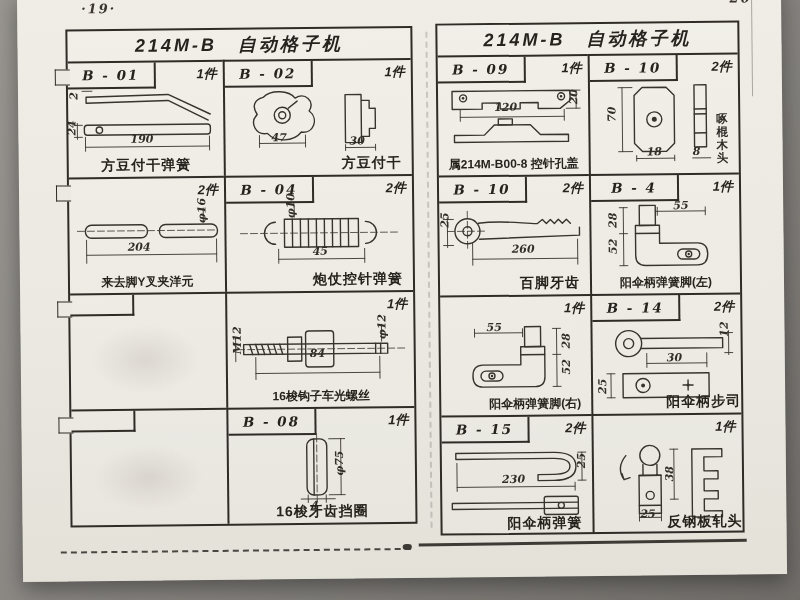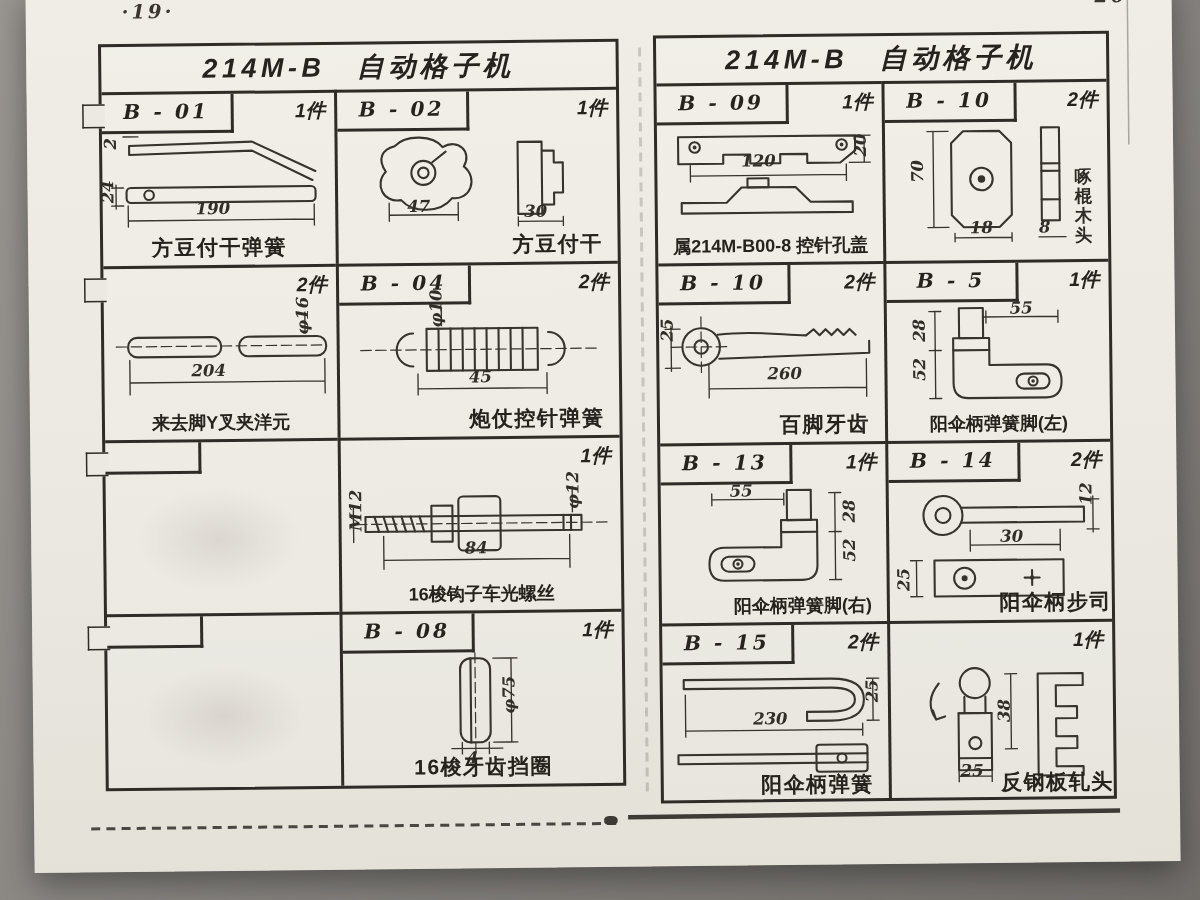--- a/index.html
+++ b/index.html
@@ -160,21 +160,21 @@
         <path class="c" d="M8,30 H176"></path>
         <path d="M14,25 H158 M14,35 H158 M14,25 V35 M158,25 V35"></path>
         <path d="M20,25 l3,10 M26,25 l3,10 M32,25 l3,10 M38,25 l3,10 M44,25 l3,10 M50,25 l3,10"></path>
         <rect x="58" y="18" width="14" height="24"></rect>
         <rect x="76" y="12" width="28" height="36" rx="3"></rect>
         <path d="M146,25 V35 M151,25 V35"></path>
         <path class="d" d="M6,18 V42 M152,23 V6 M26,38 V60 M150,38 V60 M26,54 H150"></path>
       </svg>
       <span class="dim v" style="left:-4px;top:40px;">M12</span>
       <span class="dim v" style="left:142px;top:28px;">φ12</span>
-      <span class="dim" style="left:82px;top:66px;">84</span>
+      <span class="dim" style="left:82px;top:54px;">84</span>
       <div class="caption sm">16梭钩子车光螺丝</div>
     </div>
 
     <div class="cell colL" style="top:378px;width:155px;height:116px;">
       <div class="labelbox empty"></div>
       <div class="ghost" style="left:22px;top:34px;width:110px;height:66px;"></div>
     </div>
 
     <div class="cell colR" style="left:155px;top:378px;width:188px;height:116px;">
       <div class="labelbox">
@@ -250,42 +250,39 @@
         <path d="M37,20 C62,17 82,21 96,21 l5,-4 4,4 4,-4 4,4 4,-4 4,4 4,-4 4,4 M38,36 L138,33 M138,33 V25"></path>
         <path class="d" d="M6,14 V44 M2,16 H12 M2,42 H12 M31,40 V62 M136,37 V62 M31,56 H136"></path>
       </svg>
       <span class="dim v" style="left:-2px;top:36px;">25</span>
       <span class="dim" style="left:72px;top:66px;">260</span>
       <div class="caption right">百脚牙齿</div>
     </div>
 
     <div class="cell colR" style="left:150px;top:150px;width:150px;height:120px;">
       <div class="labelbox">
-            <span class="code">B - 5</span>
+            <span class="code">B - 4</span>
           </div>
       <span class="qty">1件</span>
       <svg class="fig" style="left:2px;top:26px;" width="143" height="72" viewBox="0 0 143 72">
         <rect x="46" y="4" width="16" height="20"></rect>
         <rect x="42" y="24" width="24" height="8"></rect>
         <path d="M42,32 L42,54 Q42,64 52,64 L104,64 Q114,64 114,53 Q114,42 104,42 L66,42 L66,32"></path>
         <rect x="84" y="48" width="22" height="10" rx="5"></rect>
         <circle cx="95" cy="53" r="3"></circle>
             <circle class="fill" cx="95" cy="53" r="1.2"></circle>
         <path class="d" d="M62,10 H112 M64,6 V14 M112,6 V14 M30,6 V64 M26,6 H34 M26,32 H34 M26,64 H34"></path>
       </svg>
       <span class="dim" style="left:82px;top:24px;">55</span>
       <span class="dim v" style="left:14px;top:38px;">28</span>
       <span class="dim v" style="left:14px;top:64px;">52</span>
       <div class="caption sm">阳伞柄弹簧脚(左)</div>
     </div>
 
     <div class="cell colL" style="top:270px;width:150px;height:120px;">
-      <div class="labelbox">
-            <span class="code">B - 13</span>
-          </div>
       <span class="qty">1件</span>
       <svg class="fig" style="left:2px;top:26px;" width="144" height="72" viewBox="0 0 144 72">
         <rect x="82" y="4" width="16" height="20"></rect>
         <rect x="78" y="24" width="24" height="8"></rect>
         <path d="M102,32 L102,54 Q102,64 92,64 L40,64 Q30,64 30,53 Q30,42 40,42 L78,42 L78,32"></path>
         <rect x="38" y="48" width="22" height="10" rx="5"></rect>
         <circle cx="49" cy="53" r="3"></circle>
             <circle class="fill" cx="49" cy="53" r="1.2"></circle>
         <path class="d" d="M32,10 H80 M32,6 V14 M80,6 V14 M114,6 V64 M110,6 H118 M110,32 H118 M110,64 H118"></path>
       </svg>

